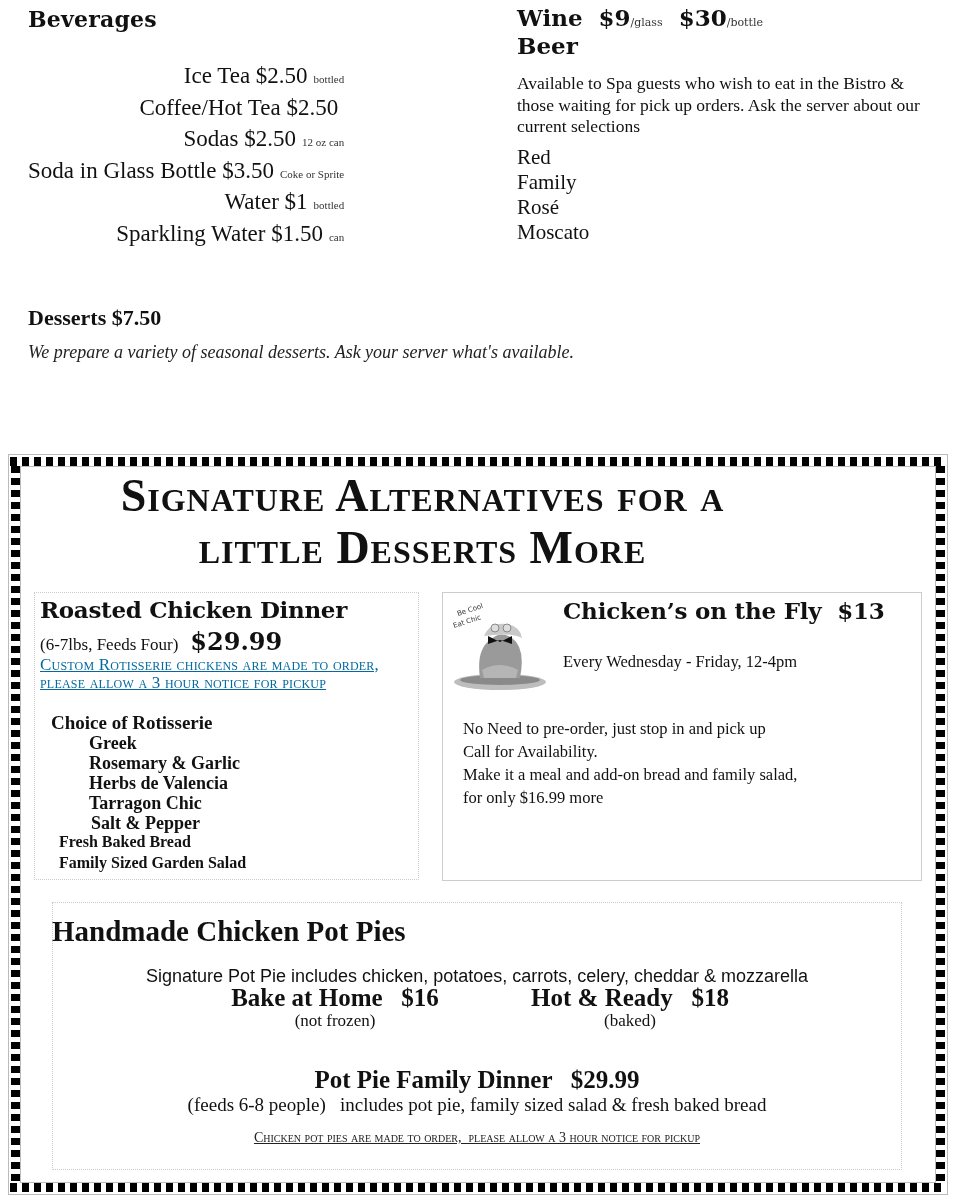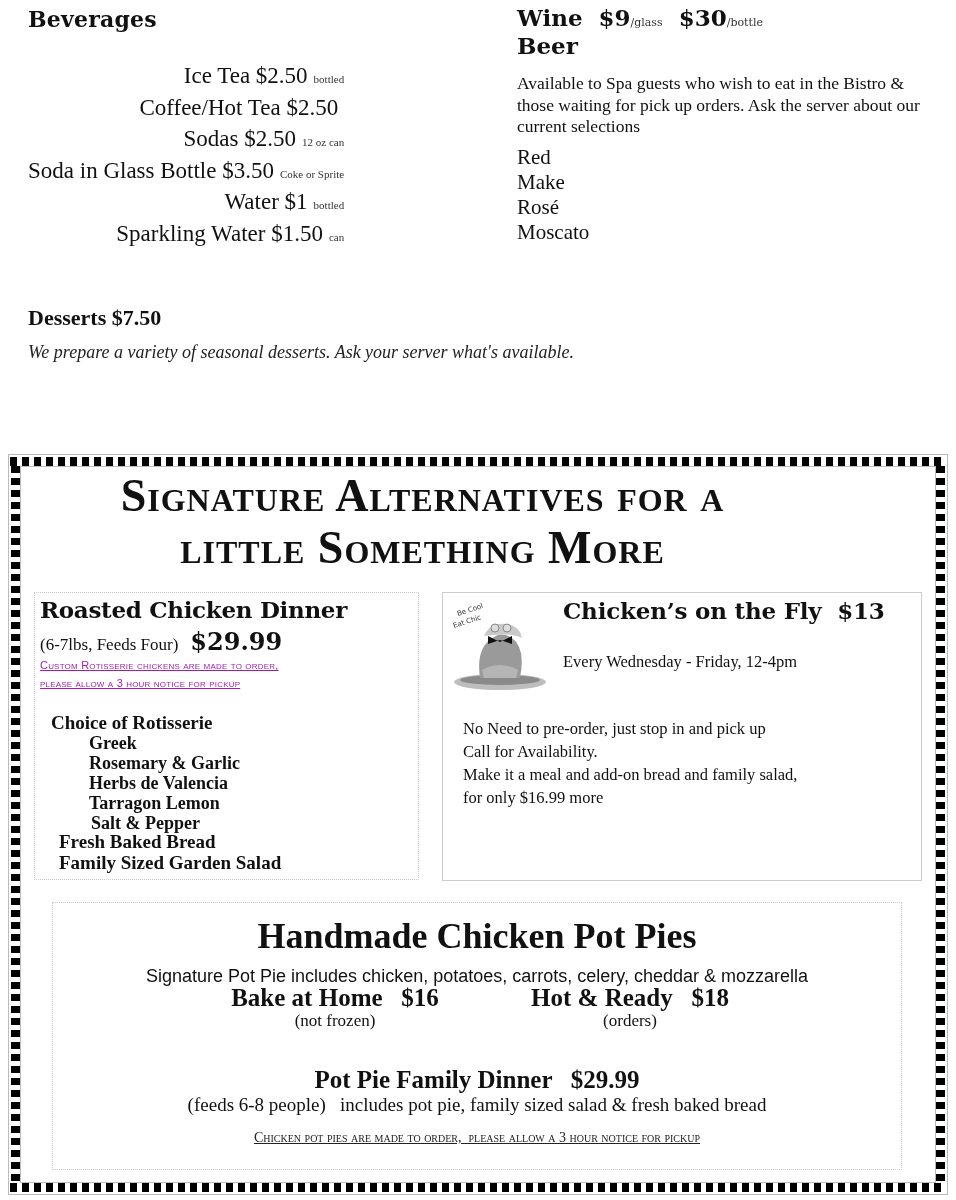--- a/index.html
+++ b/index.html
@@ -41,36 +41,36 @@
   .frame-inner { left: 20px; top: 466px; width: 916px; height: 717px; border: 1px solid #bbb; }
 
   .sig-title { left: 20px; top: 470px; width: 805px; text-align: center; font-family: "Liberation Serif", serif;
     font-weight: bold; font-variant: small-caps; font-size: 46px; line-height: 52px; letter-spacing: 1px; }
 
   
   .rc-box { left: 34px; top: 592px; width: 385px; height: 288px; border: 1px dotted #ccc; }
   .rc-title { left: 40px; top: 596px; font-size: 23px; font-weight: bold; font-family: "DejaVu Serif", serif; letter-spacing: -0.3px; }
   .rc-sub { left: 40px; top: 627px; white-space: nowrap; font-family: "Liberation Serif", serif; font-size: 17px; }
   .rc-sub .price { font-weight: bold; font-size: 24px; margin-left: 12px; font-family: "DejaVu Serif", serif; }
-  .rc-note { left: 40px; top: 656px; font-family: Liberation Sans, sans-serif; font-size: 11px; line-height: 18px;
-    font-variant: small-caps; text-decoration: underline; text-transform: none; letter-spacing: 0.2px; color: #a21caf; }
+  .rc-note { left: 40px; top: 656px; font-family: Liberation Serif, serif; font-size: 17px; line-height: 18px;
+    font-variant: small-caps; text-decoration: underline; text-transform: none; letter-spacing: 0.2px; color: #0369a1; }
   .rc-seasoning { left: 51px; top: 713px; font-family: "Liberation Serif", serif; font-weight: bold; font-size: 19px; line-height: 20px; }
   .rc-season-item { padding-left: 38px; font-size: 18px; }
-  .rc-extra { left: 59px; top: 831px; font-family: "Liberation Serif", serif; font-weight: bold; font-size: 19px; line-height: 21px; }
+  .rc-extra { left: 59px; top: 831px; font-family: "Liberation Serif", serif; font-weight: bold; font-size: 16px; line-height: 21px; }
 
   
   .fly-box { left: 442px; top: 592px; width: 480px; height: 289px; border: 1px solid #ccc; }
   .fly-img { left: 450px; top: 600px; width: 100px; height: 100px; }
   .fly-title { left: 563px; top: 597px; font-size: 23px; font-weight: bold; font-family: "DejaVu Serif", serif; letter-spacing: -0.2px; white-space: nowrap; }
   .fly-desc { left: 563px; top: 650px; font-family: "Liberation Serif", serif; font-size: 16.5px; line-height: 23px; }
   .fly-more { left: 463px; top: 717px; font-family: "Liberation Serif", serif; font-size: 16.5px; line-height: 23px; }
 
   
   .pp-box { left: 52px; top: 902px; width: 850px; height: 268px; border: 1px dotted #ccc; }
-  .pp-title { left: 52px; top: 915px; width: 850px; text-align: center; font-family: "Liberation Serif", serif; font-weight: bold; font-size: 36px; }
+  .pp-title { left: 52px; top: 915px; width: 850px; text-align: left; font-family: "Liberation Serif", serif; font-weight: bold; font-size: 29px; }
   .pp-sub { left: 52px; top: 966px; width: 850px; text-align: center; font-family: Liberation Sans, sans-serif; font-size: 18px; }
   .pp-opt { top: 984px; font-family: "Liberation Serif", serif; text-align: center; }
   .pp-opt .lbl { font-weight: bold; font-size: 25px; white-space: nowrap; }
   .pp-opt .sub { font-size: 17px; line-height: 18px; }
   .pp-opt1 { left: 190px; width: 290px; }
   .pp-opt2 { left: 500px; width: 260px; }
   .pp-family { left: 52px; top: 1066px; width: 850px; text-align: center; font-family: "Liberation Serif", serif; font-weight: bold; font-size: 25px; }
   .pp-family-sub { left: 52px; top: 1094px; width: 850px; text-align: center; font-family: "Liberation Serif", serif; font-size: 19px; white-space: pre; }
   .pp-note { left: 52px; top: 1130px; width: 850px; text-align: center; font-family: "Liberation Serif", serif; font-size: 14px;
     font-variant: small-caps; text-decoration: underline; color: #222; white-space: pre; }
@@ -88,55 +88,55 @@
   <div class="bev-item"><span class="bn">Sparkling Water $1.50</span><span class="note">can</span></div>
 </div>
 
 <div class="abs wine-line">
   <span>Wine</span><span class="price">$9</span><span class="unit">/glass</span><span class="price">$30</span><span class="unit">/bottle</span>
 </div>
 <div class="abs beer-line">Beer</div>
 <div class="abs wine-desc">Available to Spa guests who wish to eat in the Bistro &amp; those waiting for pick up orders. Ask the server about our current selections</div>
 <div class="abs wine-types">
   <div>Red</div>
-  <div>Make</div>
+  <div>Family</div>
   <div>Rosé</div>
   <div>Moscato</div>
 </div>
 
 <div class="abs des-title">Desserts $7.50</div>
 <div class="abs des-desc">We prepare a variety of seasonal desserts. Ask your server what's available.</div>
 
 <div class="abs frame-outer"></div>
 <div class="checker-top"></div>
 <div class="checker-bottom"></div>
 <div class="checker-left"></div>
 <div class="checker-right"></div>
 <div class="abs frame-inner"></div>
 
 <div class="abs sig-title">
   <div>Signature Alternatives for a</div>
-  <div>little Something More</div>
+  <div>little Desserts More</div>
 </div>
 
 <div class="abs rc-box"></div>
 <div class="abs rc-title">Roasted Chicken Dinner</div>
 <div class="abs rc-sub">
   <span>(6-7lbs, Feeds Four)</span><span class="price">$29.99</span>
 </div>
 <div class="abs rc-note">
   <div>Custom Rotisserie chickens are made to order,</div>
   <div>please allow a 3 hour notice for pickup</div>
 </div>
 <div class="abs rc-seasoning">
   <div>Choice of Rotisserie</div>
   <div class="rc-season-item">Greek</div>
   <div class="rc-season-item">Rosemary &amp; Garlic</div>
   <div class="rc-season-item">Herbs de Valencia</div>
-  <div class="rc-season-item">Tarragon Lemon</div>
+  <div class="rc-season-item">Tarragon Chic</div>
   <div class="rc-season-item" style="padding-left:40px">Salt &amp; Pepper</div>
 </div>
 <div class="abs rc-extra">
   <div>Fresh Baked Bread</div>
   <div>Family Sized Garden Salad</div>
 </div>
 
 <div class="abs fly-box"></div>
 <div class="abs fly-img">
   <svg width="100" height="100" viewBox="0 0 100 100">
@@ -167,17 +167,17 @@
 
 <div class="abs pp-box"></div>
 <div class="abs pp-title">Handmade Chicken Pot Pies</div>
 <div class="abs pp-sub">Signature Pot Pie includes chicken, potatoes, carrots, celery, cheddar &amp; mozzarella</div>
 <div class="abs pp-opt pp-opt1">
   <div class="lbl" style="white-space:pre">Bake at Home   $16</div>
   <div class="sub">(not frozen)</div>
 </div>
 <div class="abs pp-opt pp-opt2">
   <div class="lbl" style="white-space:pre">Hot &amp; Ready   $18</div>
-  <div class="sub">(orders)</div>
+  <div class="sub">(baked)</div>
 </div>
 <div class="abs pp-family" style="white-space:pre">Pot Pie Family Dinner   $29.99</div>
 <div class="abs pp-family-sub">(feeds 6-8 people)   includes pot pie, family sized salad &amp; fresh baked bread</div>
 <div class="abs pp-note">Chicken pot pies are made to order,  please allow a 3 hour notice for pickup</div>
 
 </body></html>

